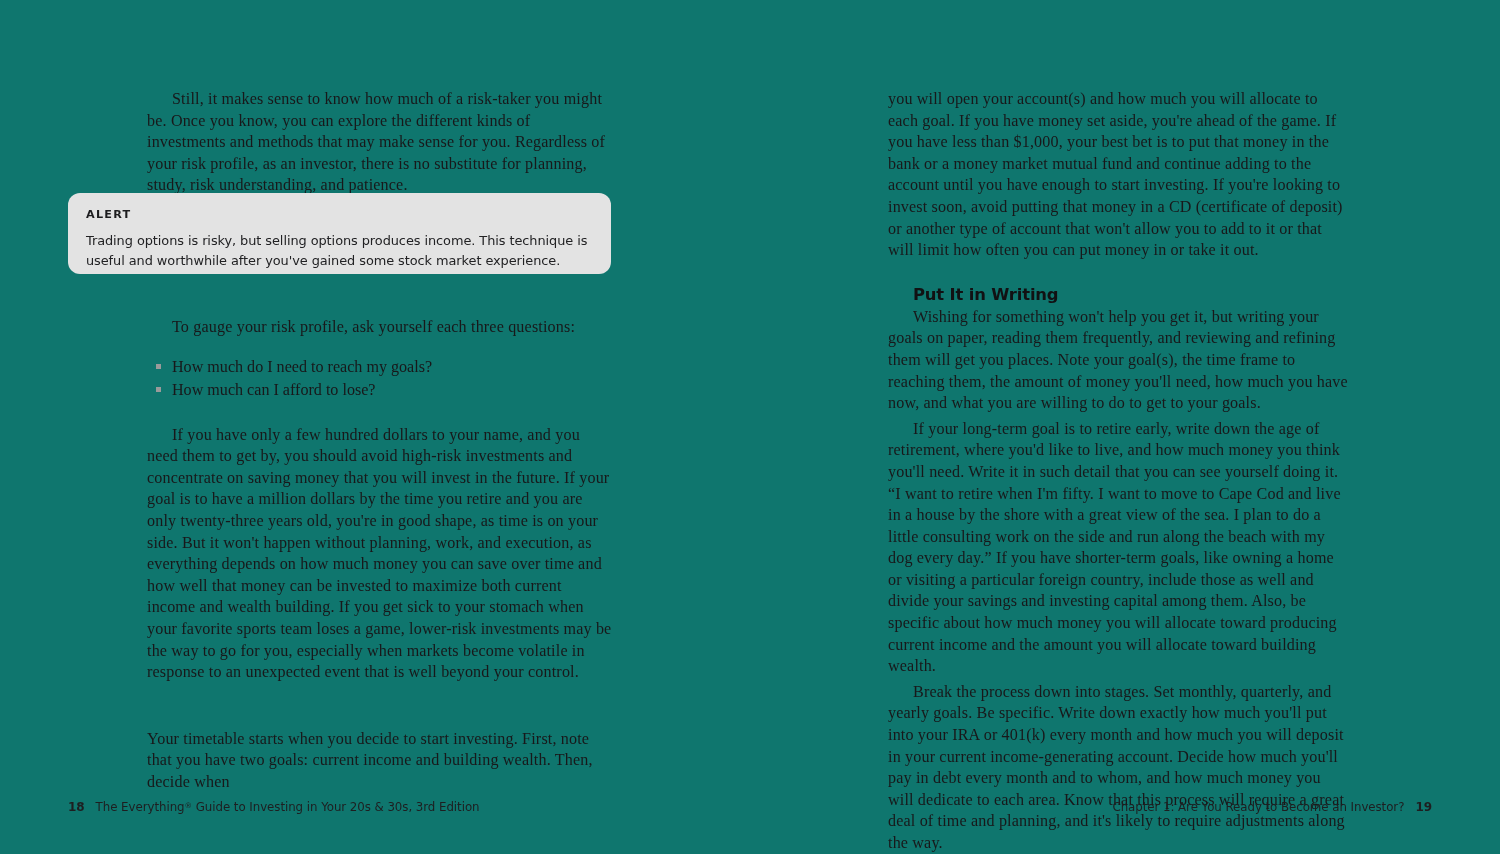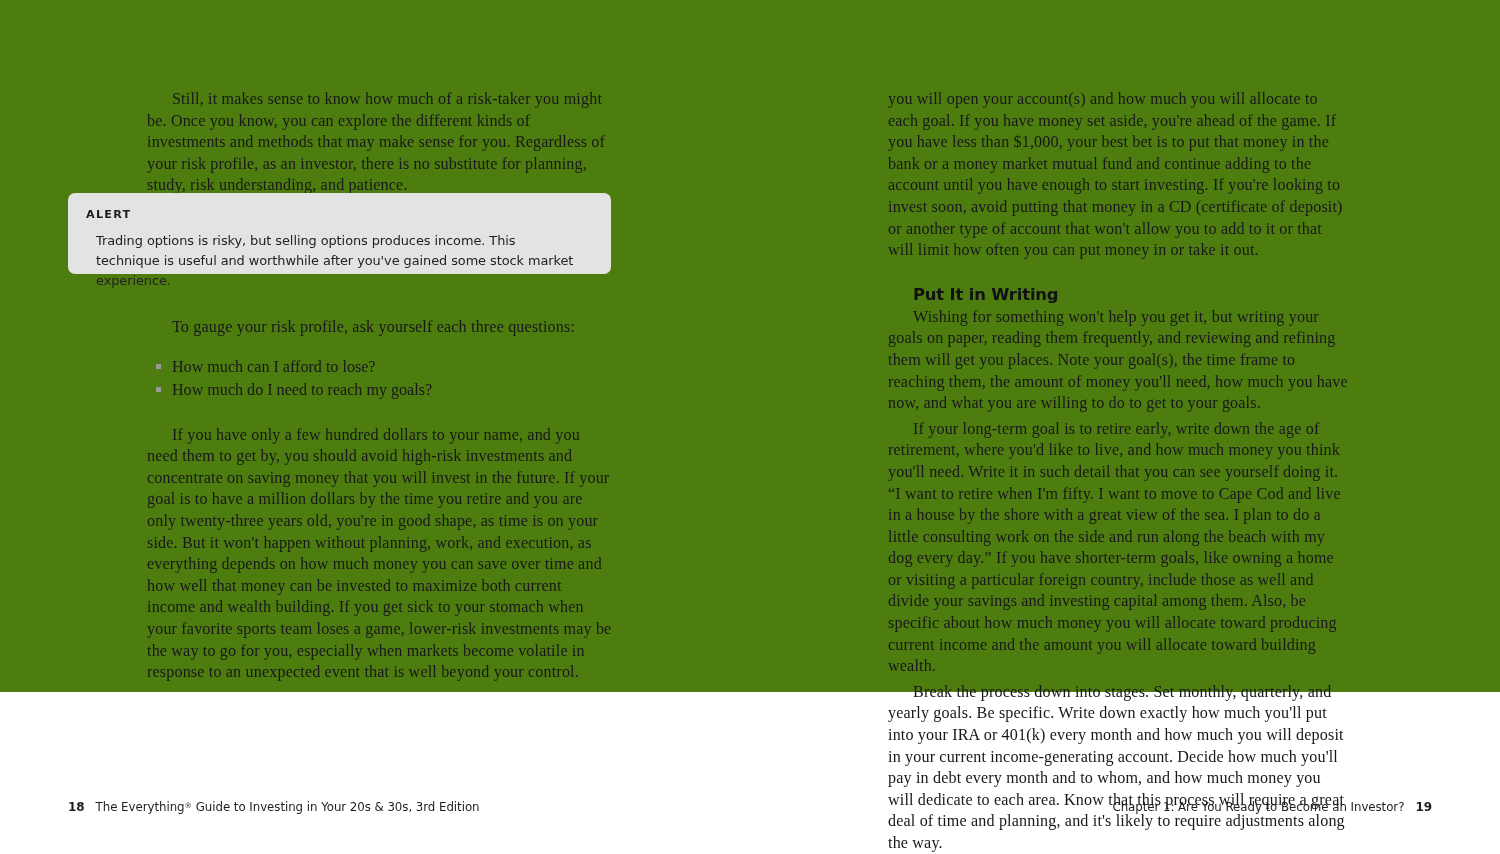--- a/index.html
+++ b/index.html
@@ -10,22 +10,22 @@
   body {
     width: 1500px;
     height: 854px;
     overflow: hidden;
     font-family: "Liberation Serif", serif;
     color: #1c1c1c;
   }
   .spread {
     position: relative;
     width: 1500px;
-    height: 692px;
-    background: #4d7c0f;
+    height: 854px;
+    background: #0f766e;
     display: flex;
   }
   .page {
     position: relative;
     width: 750px;
     height: 854px;
     box-sizing: border-box;
   }
   .page-left  { padding: 0; }
   .page-right { padding: 0; }
@@ -54,37 +54,37 @@
 
   
   .alert-box {
     position: absolute;
     left: 68px;
     top: 193px;
     width: 543px;
     height: 81px;
     box-sizing: border-box;
     background: #e3e3e3;
-    border-radius: 7px;
+    border-radius: 12px;
     padding: 15px 18px 14px 18px;
   }
   .alert-label {
     font-family: "DejaVu Sans", sans-serif;
     font-size: 11.2px;
     font-weight: 700;
     letter-spacing: 0.11em;
     color: #1d1d1f;
     margin: 0 0 10px 0;
   }
   .alert-text {
     font-family: "DejaVu Sans", sans-serif;
     font-size: 12.9px;
     line-height: 20px;
     color: #222224;
-    margin: 10px;
+    margin: 0;
     letter-spacing: -0.005em;
   }
 
   
   ul.qlist {
     list-style: none;
     margin: 0;
     padding: 0;
   }
   ul.qlist li {
@@ -162,37 +162,38 @@
       <div class="gap-lg"></div>
       <div style="height:98px"></div>
 
       <p class="body">To gauge your risk profile, ask yourself each three questions:</p>
 
       <div class="gap-md"></div>
 
       <ul class="qlist">
         <li>
           <span class="sq"></span>
-          <span>How much can I afford to lose?</span>
+          <span>How much do I need to reach my goals?</span>
         </li>
         <li>
           <span class="sq"></span>
-          <span>How much do I need to reach my goals?</span>
+          <span>How much can I afford to lose?</span>
         </li>
       </ul>
 
       <div class="gap-lg"></div>
 
       <p class="body">If you have only a few hundred dollars to your name, and you need them to get by, you should avoid high-risk investments and concentrate on saving money that you will invest in the future. If your goal is to have a million dollars by the time you retire and you are only twenty-three years old, you're in good shape, as time is on your side. But it won't happen without planning, work, and execution, as everything depends on how much money you can save over time and how well that money can be invested to maximize both current income and wealth building. If you get sick to your stomach when your favorite sports team loses a game, lower-risk investments may be the way to go for you, especially when markets become volatile in response to an unexpected event that is well beyond your control.</p>
 
       <div style="height:31px"></div>
 
 
       <div style="height:14px"></div>
 
+      <p class="body noindent">Your timetable starts when you decide to start investing. First, note that you have two goals: current income and building wealth. Then, decide when</p>
     </div>
 
     <div class="alert-box">
       <p class="alert-label">ALERT</p>
       <p class="alert-text">Trading options is risky, but selling options produces income. This technique is useful and worthwhile after you've gained some stock market experience.</p>
     </div>
 
     <div class="footer footer-left">
       <span class="folio folio-left">18</span><span>The Everything</span><sup class="reg">®</sup><span> Guide to Investing in Your 20s &amp; 30s, 3rd Edition</span>
     </div>

